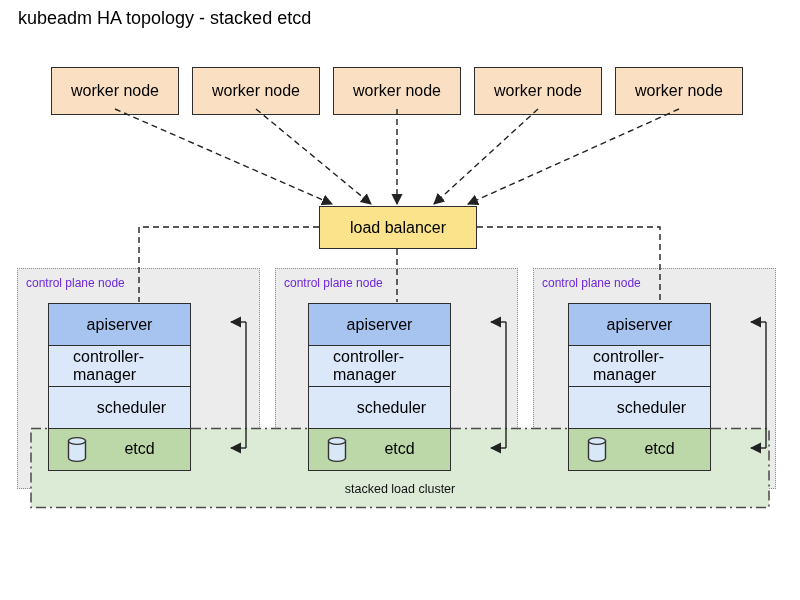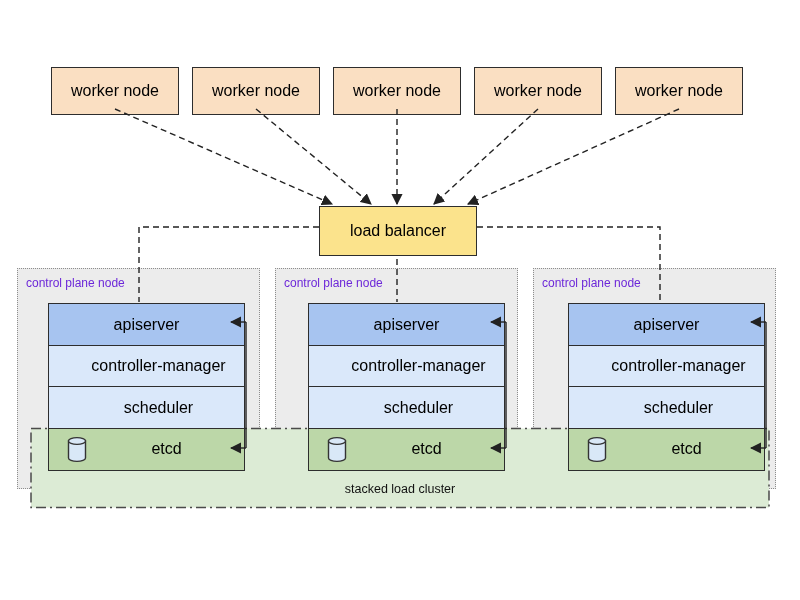--- a/index.html
+++ b/index.html
@@ -22,21 +22,21 @@
     z-index: 1;
   }
 
   .node-box {
     border: 1.5px solid #2d2d2d;
     display: flex; align-items: center; justify-content: center;
     font-size: 16px;
     z-index: 3;
   }
   .worker { background: #FADFC2; width: 128px; height: 48px; top: 67px; }
-  #lb { background: #FBE38C; left: 319px; top: 206px; width: 158px; height: 50px; z-index: 6; }
+  #lb { background: #FBE38C; left: 319px; top: 206px; width: 158px; height: 43px; z-index: 6; }
 
   .cpn {
     top: 268px; width: 243px; height: 221px;
     background: #ECECEC;
     border: 1.5px dotted #8d8d8d;
     z-index: 1;
   }
   .cpn-label {
     position: absolute; left: 8px; top: 7px;
     font-size: 12px; color: #6d28d9;
@@ -44,21 +44,21 @@
   }
 
   #green-layer { left: 0; top: 0; z-index: 2; pointer-events: none; }
   #cluster-label {
     left: 31px; top: 482px; width: 738px;
     text-align: center;
     font-size: 12.5px; color: #111;
     z-index: 3;
   }
 
-  .stack { top: 303px; width: 197px; z-index: 3; border-radius: 22px; }
+  .stack { top: 303px; width: 143px; z-index: 3; border-radius: 22px; }
   .row {
     box-sizing: border-box;
     height: 43px;
     margin-top: -1.5px;
     border: 1.5px solid #2d2d2d;
     display: flex; align-items: center; justify-content: center;
     font-size: 16px;
     position: relative;
   }
   .row:first-child { margin-top: 0; }
@@ -67,20 +67,21 @@
   .row-etcd { background: #BCD7A8; padding-left: 40px; }
   .cyl { position: absolute; left: 18px; top: 7px; }
 
   #connectors { left: 0; top: 0; z-index: 5; pointer-events: none; }
 </style>
 </head>
 <body>
 
 <div id="canvas">
 
+  <div id="title" class="abs">kubeadm HA topology - stacked etcd</div>
 
   <div class="abs node-box worker" style="left:51px">
       <span>worker node</span>
     </div>
   <div class="abs node-box worker" style="left:192px">
       <span>worker node</span>
     </div>
   <div class="abs node-box worker" style="left:333px">
       <span>worker node</span>
     </div>

